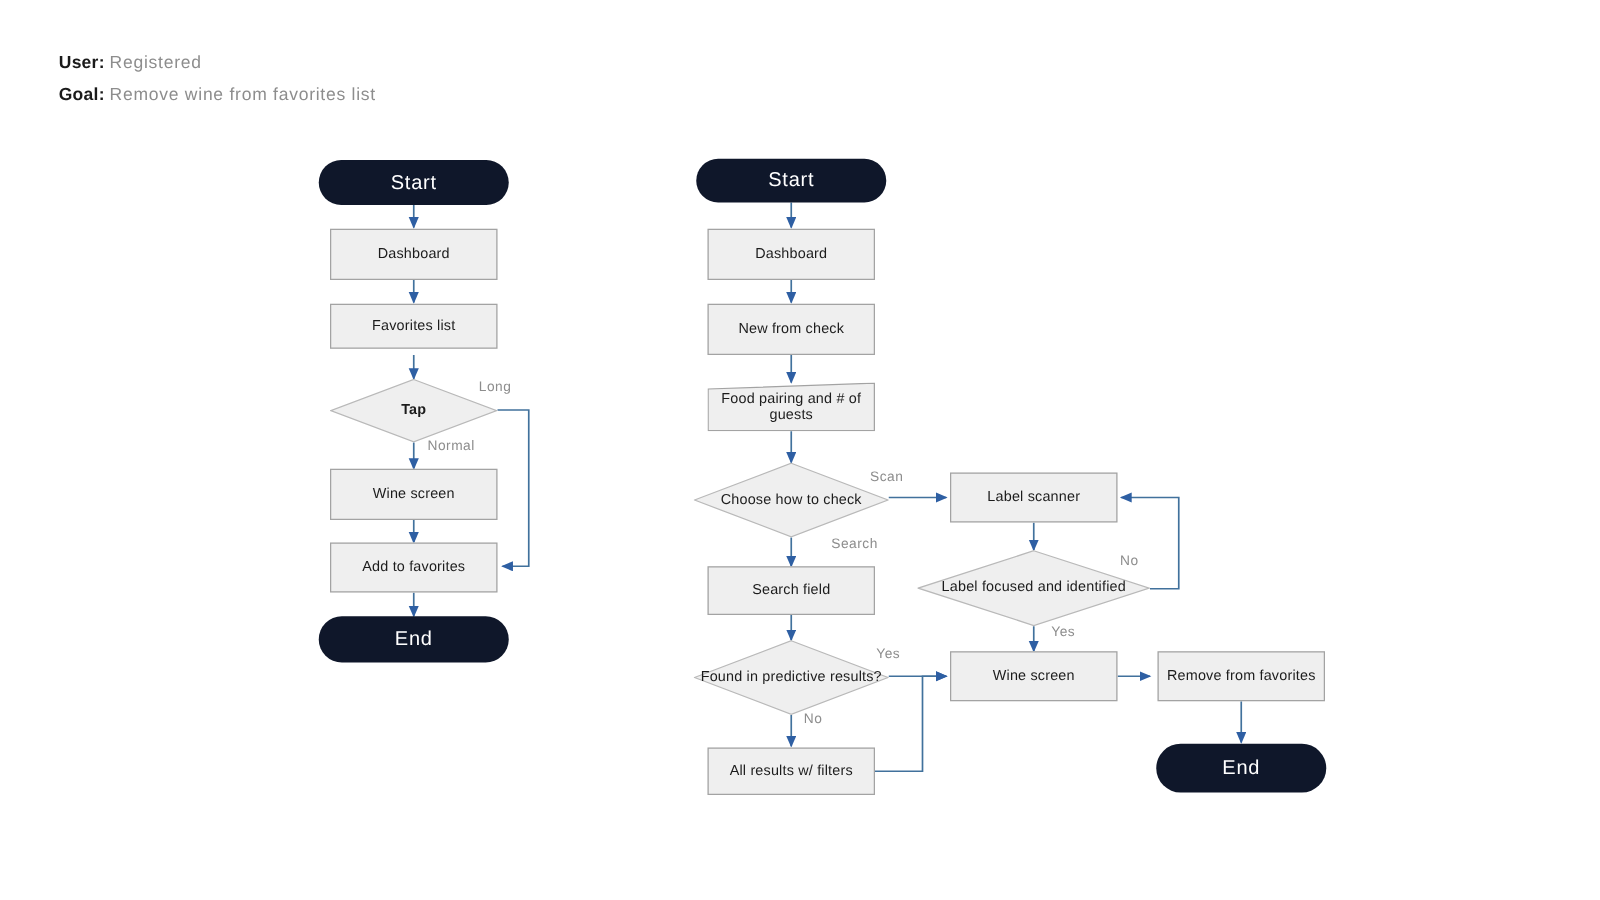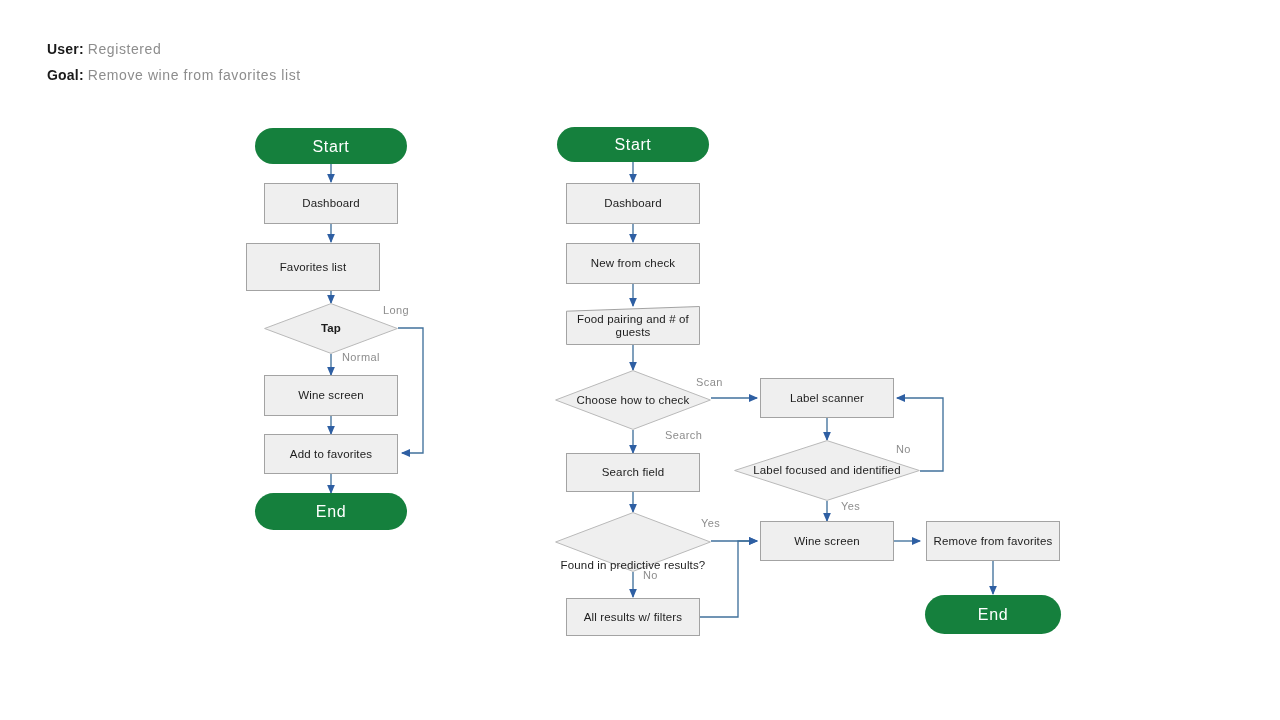--- a/index.html
+++ b/index.html
@@ -60,21 +60,21 @@
     color: #1c1c1c;
     font-size: 11.5px;
     line-height: 13px;
     letter-spacing: .15px;
   }
   .node.process {
     background: #efefef;
     border: 1px solid #a3a3a3;
   }
   .node.terminator {
-    background: #15803d;
+    background: #0f172a;
     color: #ffffff;
     border-radius: 999px;
     font-size: 16px;
     letter-spacing: .6px;
   }
   .node.decision {
     background: transparent;
     border: none;
   }
   .node.decision .dtext {
@@ -162,21 +162,21 @@
 
       <path d="M894,541 L920,541"></path>
       <path d="M993,561 L993,594"></path>
     </g>
   </svg>
 
   <div class="node terminator" style="left:255px; top:128px; width:152px; height:36px;">Start</div>
 
   <div class="node process" style="left:264px; top:183px; width:134px; height:41px;">Dashboard</div>
 
-  <div class="node process" style="left:246px; top:243px; width:134px; height:48px;">Favorites list</div>
+  <div class="node process" style="left:264px; top:243px; width:134px; height:36px;">Favorites list</div>
 
   <div class="node decision" style="left:264px; top:303px; width:134px; height:51px;font-weight:bold;">
     <svg class="dshape" viewBox="0 0 134 51" preserveAspectRatio="none">
       <polygon points="67,0.6 133.4,25.5 67,50.4 0.6,25.5" fill="#efefef" stroke="#b9b9b9" stroke-width="1"></polygon>
     </svg>
     <span class="dtext">Tap</span>
   </div>
 
   <div class="node process" style="left:264px; top:375px; width:134px; height:41px;">Wine screen</div>
 
@@ -211,21 +211,21 @@
 
   <div class="node decision" style="left:734px; top:440px; width:186px; height:61px;">
     <svg class="dshape" viewBox="0 0 186 61" preserveAspectRatio="none">
       <polygon points="93,0.6 185.4,30.5 93,60.4 0.6,30.5" fill="#efefef" stroke="#b9b9b9" stroke-width="1"></polygon>
     </svg>
     <span class="dtext">Label focused and identified</span>
   </div>
 
   <div class="node process" style="left:566px; top:453px; width:134px; height:39px;">Search field</div>
 
-  <div class="node decision" style="left:555px; top:512px; width:156px; height:60px;align-items:flex-end;">
+  <div class="node decision" style="left:555px; top:512px; width:156px; height:60px;">
     <svg class="dshape" viewBox="0 0 156 60" preserveAspectRatio="none">
       <polygon points="78,0.6 155.4,30 78,59.4 0.6,30" fill="#efefef" stroke="#b9b9b9" stroke-width="1"></polygon>
     </svg>
     <span class="dtext">Found in predictive results?</span>
   </div>
 
   <div class="node process" style="left:566px; top:598px; width:134px; height:38px;">All results w/ filters</div>
 
   <div class="node process" style="left:760px; top:521px; width:134px; height:40px;">Wine screen</div>
 

